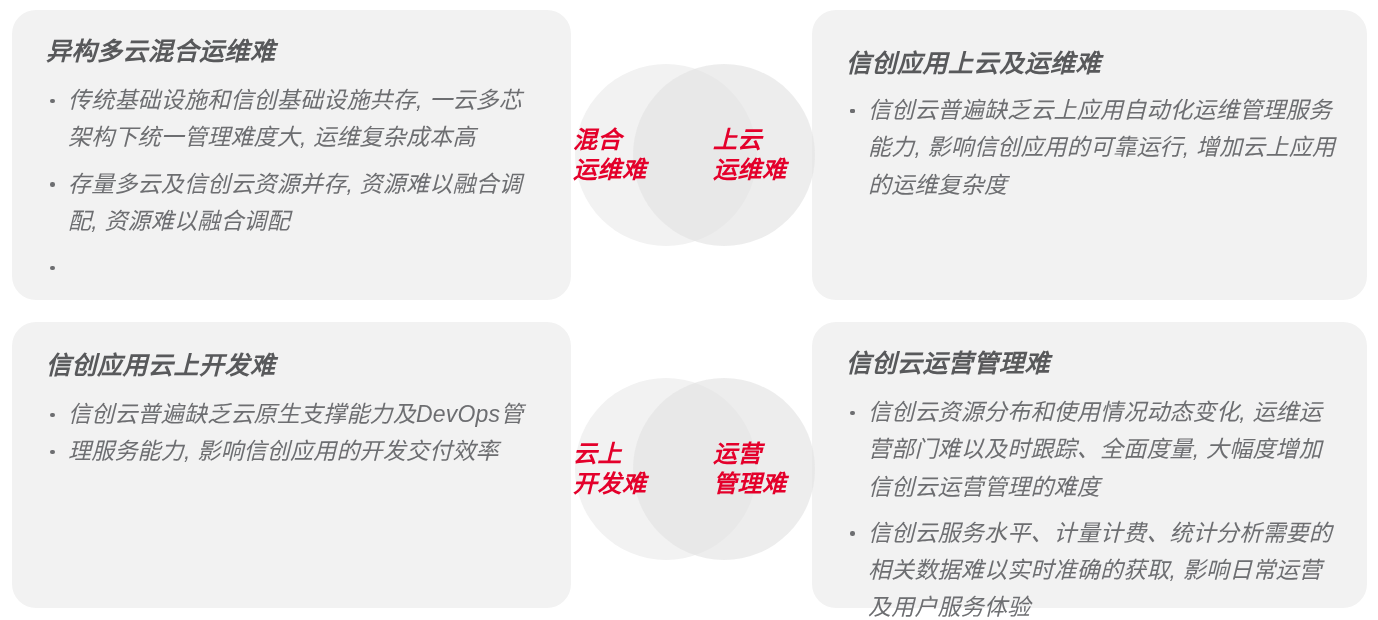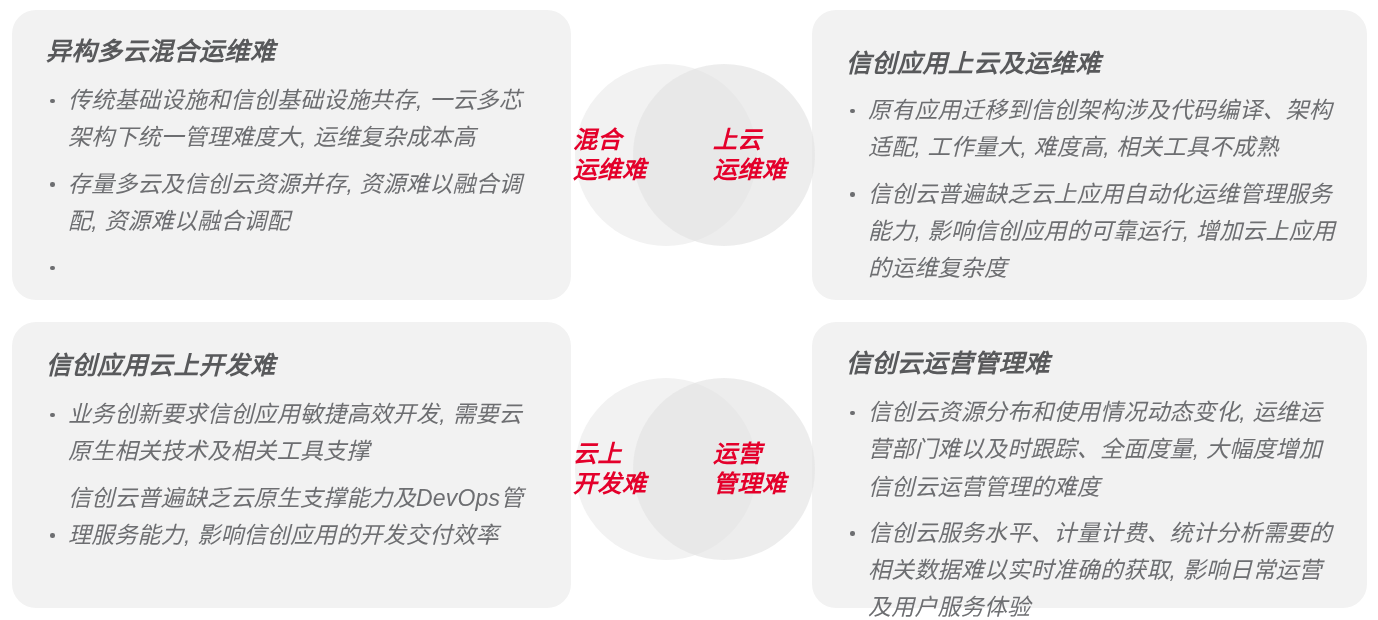--- a/index.html
+++ b/index.html
@@ -126,35 +126,33 @@
         <span class="dot"></span>
       </li>
     </ul>
   </section>
 
   <section class="panel panel-tr">
     <h2 class="panel-title">信创应用上云及运维难</h2>
     <ul class="bullets">
       <li class="bullet">
         <span class="dot"></span>
-        <span>原有应用迁移到信创架构涉及代码编译、架构适配, 工作量大, 难度高, 相关工具不成熟</span>
       </li>
       <li class="bullet">
         <span class="dot"></span>
         <span>信创云普遍缺乏云上应用自动化运维管理服务能力, 影响信创应用的可靠运行, 增加云上应用的运维复杂度</span>
       </li>
     </ul>
   </section>
 
   <section class="panel panel-bl">
     <h2 class="panel-title">信创应用云上开发难</h2>
     <ul class="bullets">
       <li class="bullet">
         <span class="dot"></span>
-        <span>业务创新要求信创应用敏捷高效开发, 需要云原生相关技术及相关工具支撑</span>
       </li>
       <li class="bullet marker-line2">
         <span class="dot"></span>
         <span>信创云普遍缺乏云原生支撑能力及DevOps管理服务能力, 影响信创应用的开发交付效率</span>
       </li>
     </ul>
   </section>
 
   <section class="panel panel-br">
     <h2 class="panel-title">信创云运营管理难</h2>

